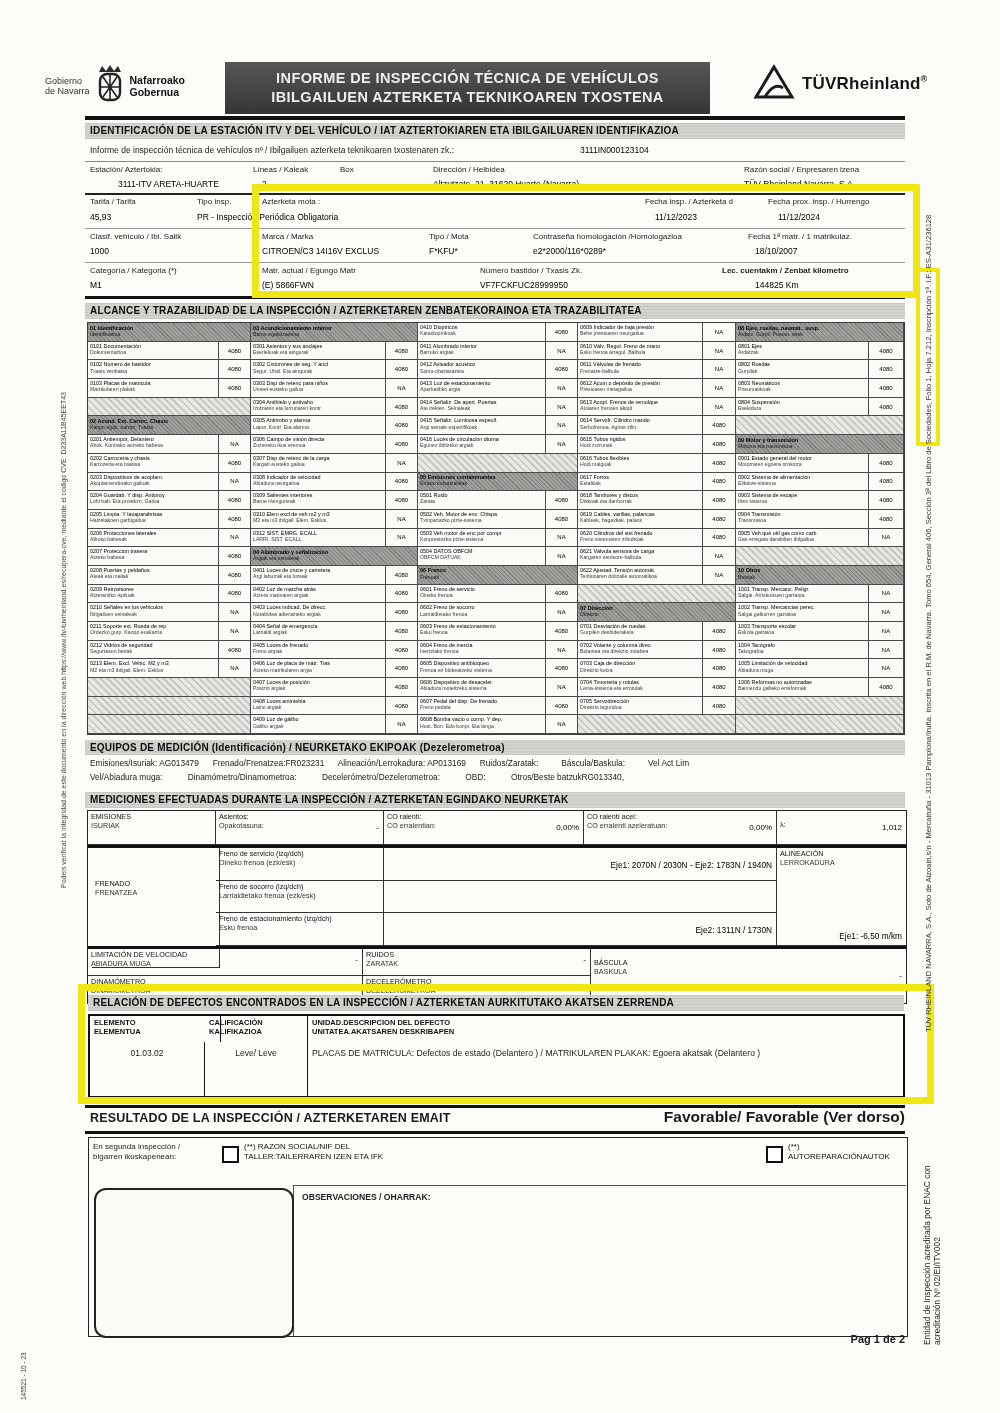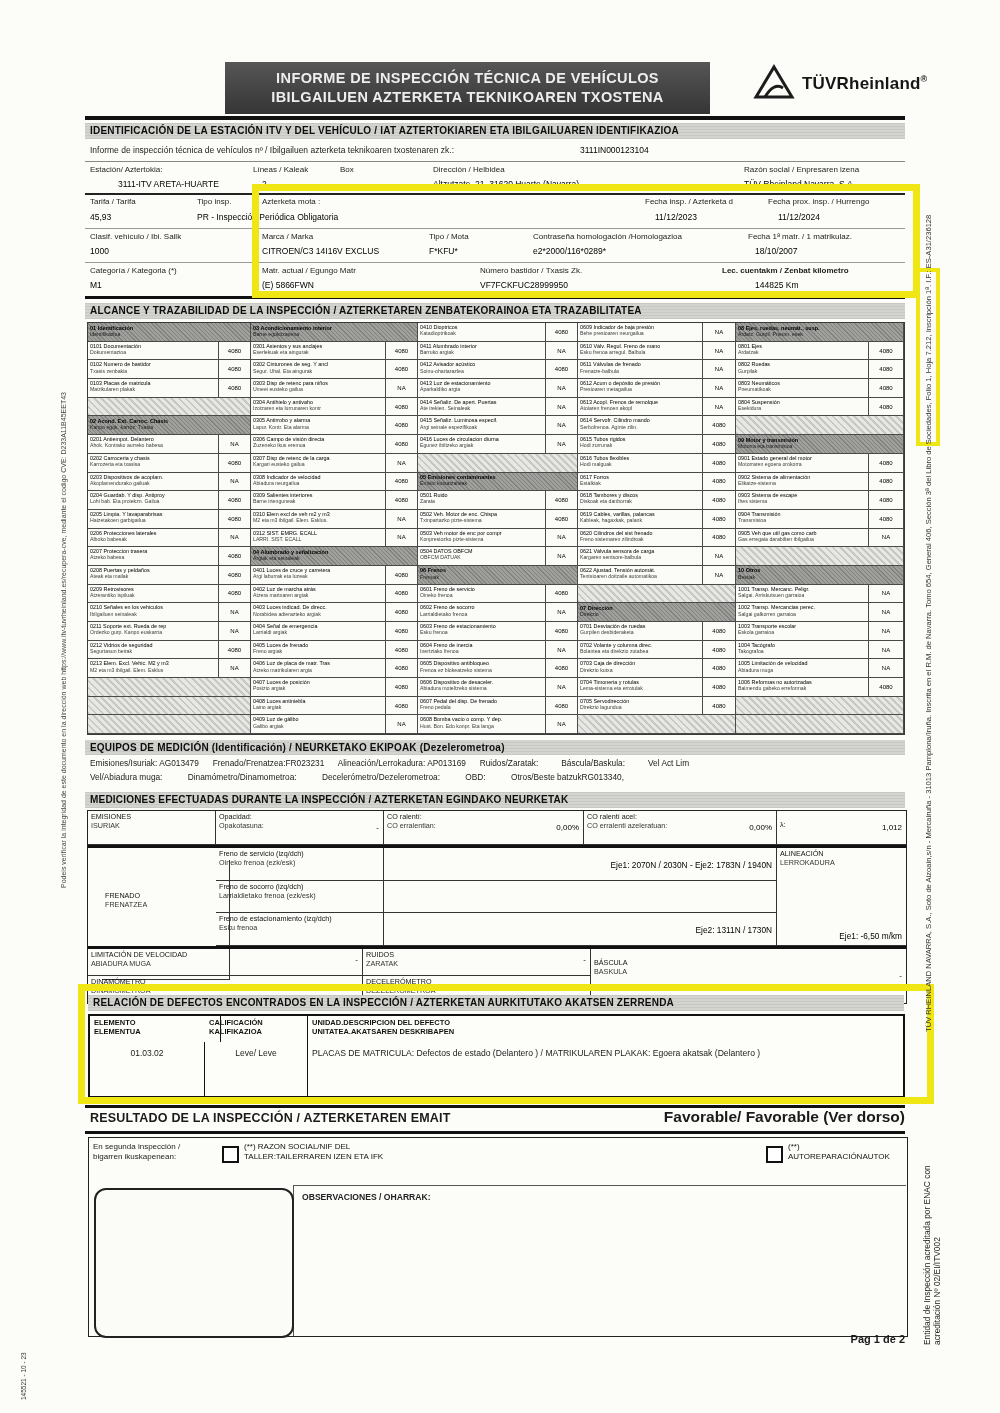--- a/index.html
+++ b/index.html
@@ -40,20 +40,37 @@
   
   .rot{position:absolute;transform:rotate(-90deg);transform-origin:0 0;font-size:7.5px;color:#454545;white-space:nowrap;}
   .cb{position:absolute;width:13px;height:13px;border:2px solid #111;background:#fff;}
   .stamp{position:absolute;left:94px;top:1188px;width:196px;height:146px;border:2px solid #222;border-radius:12px;background:#fbfbf7;}
 </style>
 </head>
 <body>
 
 <div class="page">
 
+  <div class="govblock">
+    <div class="gov-small">
+      <div>Gobierno</div>
+      <div>de Navarra</div>
+    </div>
+    <span>
+      <svg width="30" height="42" viewBox="0 0 30 42">
+        <path d="M4,9 L7,3 L11,8 L15,2 L19,8 L23,3 L26,9 Z" fill="#2c2c2c"></path>
+        <rect x="5" y="11" width="20" height="26" rx="7" fill="none" stroke="#222" stroke-width="2.4"></rect>
+        <path d="M15,11 L15,37 M5,24 L25,24 M8,14 L22,34 M22,14 L8,34" stroke="#222" stroke-width="1.6" fill="none"></path>
+      </svg>
+    </span>
+    <div class="gov-bold">
+      <div>Nafarroako</div>
+      <div>Gobernua</div>
+    </div>
+  </div>
 
   <div class="titlebar">
     <div>INFORME DE INSPECCIÓN TÉCNICA DE VEHÍCULOS</div>
     <div>IBILGAILUEN AZTERKETA TEKNIKOAREN TXOSTENA</div>
   </div>
 
   <div class="tuvblock">
     <span>
       <svg width="42" height="36" viewBox="0 0 42 36">
         <path d="M21,3 L39,33 L3,33 Z" fill="none" stroke="#1c1c1c" stroke-width="3"></path>
@@ -622,41 +639,41 @@
 
   <div class="band" style="left:85px;top:792px;width:820px;height:16px;">MEDICIONES EFECTUADAS DURANTE LA INSPECCIÓN / AZTERKETAN EGINDAKO NEURKETAK</div>
 
   <div class="abs" style="left:87px;top:810px;width:818px;height:192px;border:1.5px solid #222;box-sizing:content-box;">
 
     <div class="mcell" style="left:0;top:0;width:128px;height:34px;">
       <div class="m-l1">EMISIONES</div>
       <div class="m-l2">ISURIAK</div>
     </div>
     <div class="mcell" style="left:128px;top:0;width:168px;height:34px;">
-      <div class="m-l1">Opacidad:</div>
+      <div class="m-l1">Asientos:</div>
       <div class="m-l2">Opakotasuna:</div>
       <span class="m-val" style="top:12px;">-</span>
     </div>
     <div class="mcell" style="left:296px;top:0;width:200px;height:34px;">
       <div class="m-l1">CO ralentí:</div>
       <div class="m-l2">CO erralentian:</div>
       <span class="m-val" style="top:12px;">0,00%</span>
     </div>
     <div class="mcell" style="left:496px;top:0;width:193px;height:34px;">
       <div class="m-l1">CO ralentí acel:</div>
       <div class="m-l2">CO erralenti azeleratuan:</div>
       <span class="m-val" style="top:12px;">0,00%</span>
     </div>
     <div class="mcell" style="left:689px;top:0;width:129px;height:34px;border-right:none;">
       <span class="m-l1">λ:</span>
       <span class="m-val" style="top:12px;">1,012</span>
     </div>
     <div class="thick" style="left:0;top:34px;width:818px;height:3px;"></div>
 
-    <div class="mcell" style="left:14px;top:37px;width:128px;height:120px;margin-top:12px;">
+    <div class="mcell" style="left:4px;top:37px;width:128px;height:120px;">
       <div class="m-l1" style="margin-top:30px;">FRENADO</div>
       <div class="m-l2">FRENATZEA</div>
     </div>
     <div class="mcell" style="left:128px;top:37px;width:168px;height:33px;">
       <div class="m-l1">Freno de servicio  (izq/dch)</div>
       <div class="m-l2">Oineko frenoa (ezk/esk)</div>
     </div>
     <div class="mcell" style="left:296px;top:37px;width:393px;height:33px;">
       <span class="m-val" style="top:12px;font-size:8.3px;">Eje1: 2070N / 2030N - Eje2: 1783N / 1940N</span>
     </div>

